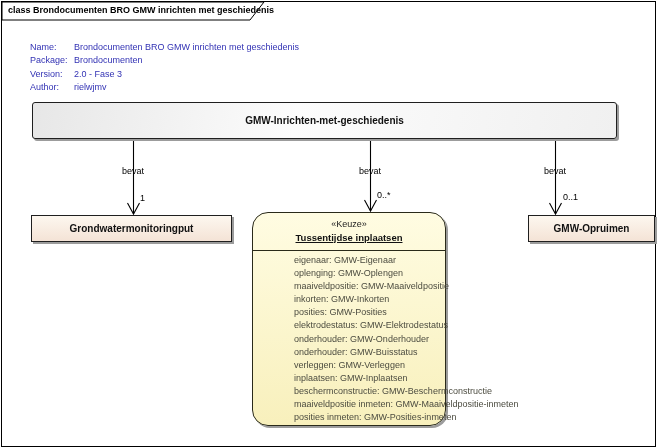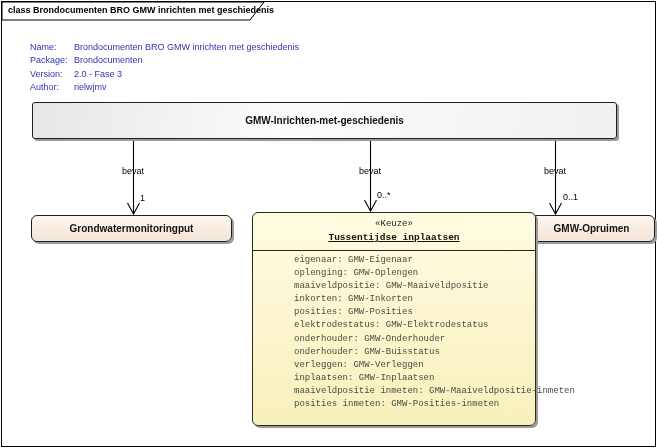--- a/index.html
+++ b/index.html
@@ -27,31 +27,30 @@
     position:absolute; box-sizing:border-box;
     border:1px solid #1f1f1f; box-shadow:2px 2px 0 #9c9c9c;
     display:flex; align-items:center; justify-content:center;
     font-size:10px; font-weight:bold; color:#111; text-align:center;
   }
   .root-box {
     left:32px; top:102px; width:585px; height:37px; border-radius:3px;
     background:linear-gradient(100deg,#e7e7e7 0%,#fcfcfc 45%,#f0f0f0 100%);
   }
   .peach-box {
-    border-radius:6px;
+    border-radius:0;
     background:linear-gradient(#fdf7ef 0%,#f4e3d6 100%);
   }
   .left-box  { left:31px;  top:215px; width:201px; height:27px; }
   .right-box { left:528px; top:215px; width:127px; height:27px; }
   .choice-box {
-    position:absolute; left:252px; top:212px; width:284px; height:214px;
-    box-sizing:border-box; border:1px solid #2a2a1a; border-radius:6px;
+    position:absolute; left:252px; top:212px; width:194px; height:214px;
+    box-sizing:border-box; border:1px solid #2a2a1a; border-radius:16px;
     background:linear-gradient(#fffce2 0%,#f8f0bc 100%);
     box-shadow:2px 2px 0 #9c9c9c;
-    font-family:Liberation Mono, monospace;
   }
   .choice-header {
     box-sizing:border-box; height:38px; border-bottom:1px solid #2a2a1a;
     text-align:center; padding-top:5px;
   }
   .stereotype { font-size:9px; color:#222; line-height:12px; }
   .choice-title {
     font-size:9.5px; font-weight:bold; text-decoration:underline;
     color:#111; line-height:15px;
   }
@@ -143,17 +142,18 @@
       <div class="attr-row">eigenaar: GMW-Eigenaar</div>
       <div class="attr-row">oplenging: GMW-Oplengen</div>
       <div class="attr-row">maaiveldpositie: GMW-Maaiveldpositie</div>
       <div class="attr-row">inkorten: GMW-Inkorten</div>
       <div class="attr-row">posities: GMW-Posities</div>
       <div class="attr-row">elektrodestatus: GMW-Elektrodestatus</div>
       <div class="attr-row">onderhouder: GMW-Onderhouder</div>
       <div class="attr-row">onderhouder: GMW-Buisstatus</div>
       <div class="attr-row">verleggen: GMW-Verleggen</div>
       <div class="attr-row">inplaatsen: GMW-Inplaatsen</div>
+      <div class="attr-row">beschermconstructie: GMW-Beschermconstructie</div>
       <div class="attr-row">maaiveldpositie inmeten: GMW-Maaiveldpositie-inmeten</div>
       <div class="attr-row">posities inmeten: GMW-Posities-inmeten</div>
     </div>
   </div>
 </div>
 
 </body></html>

